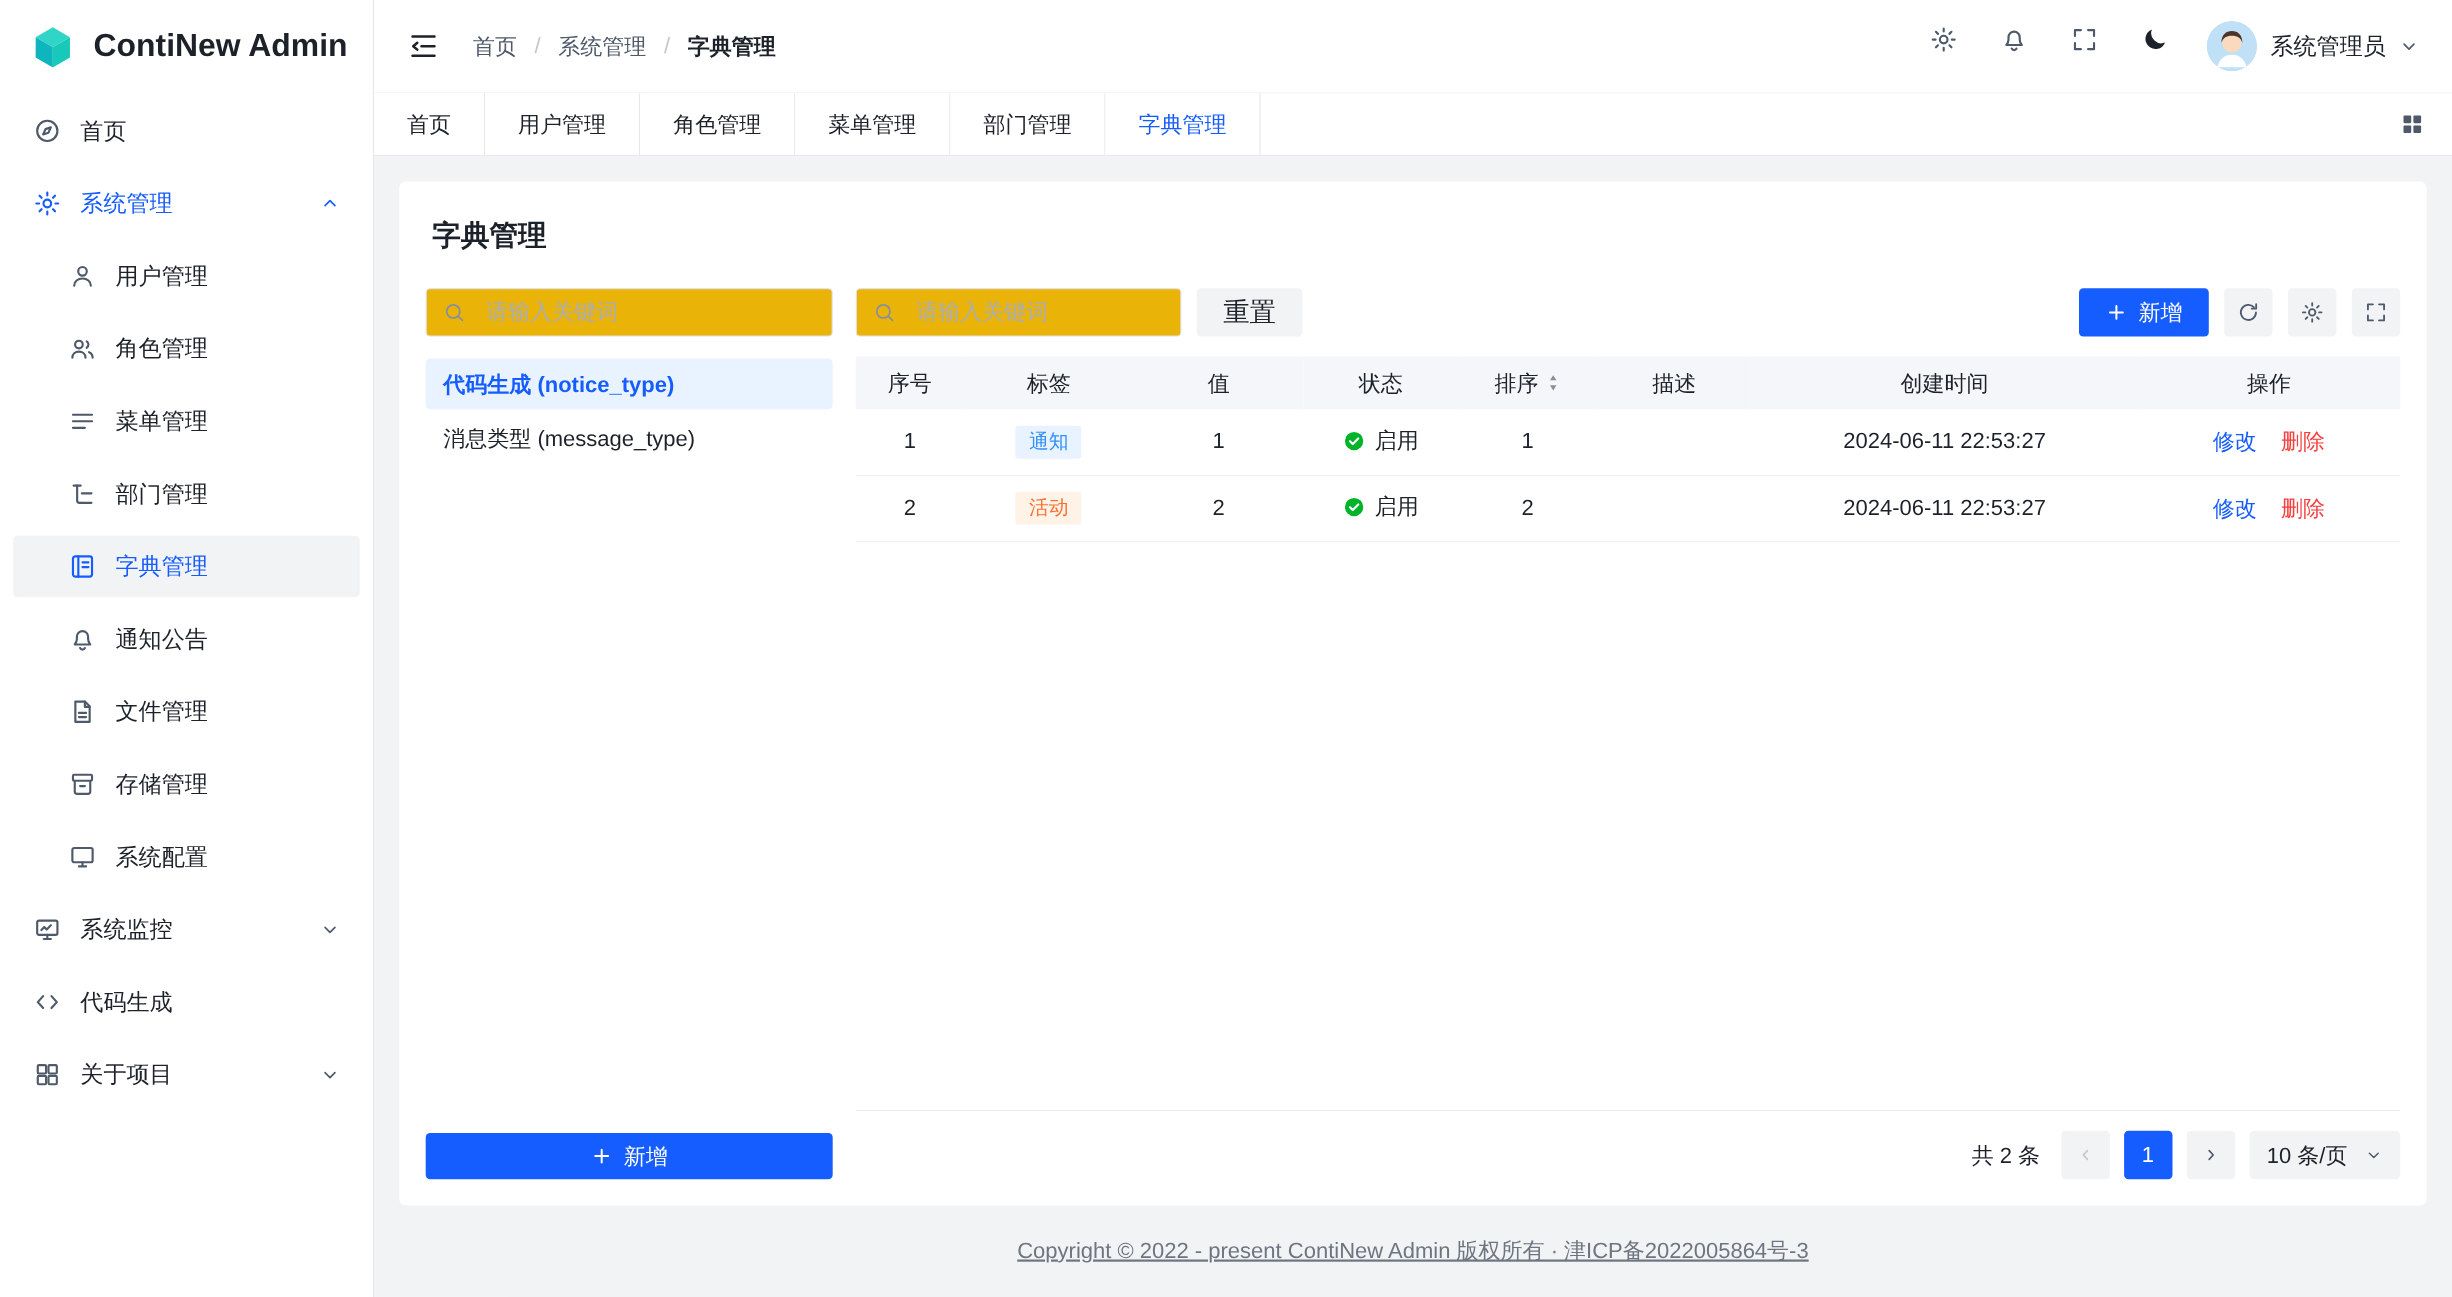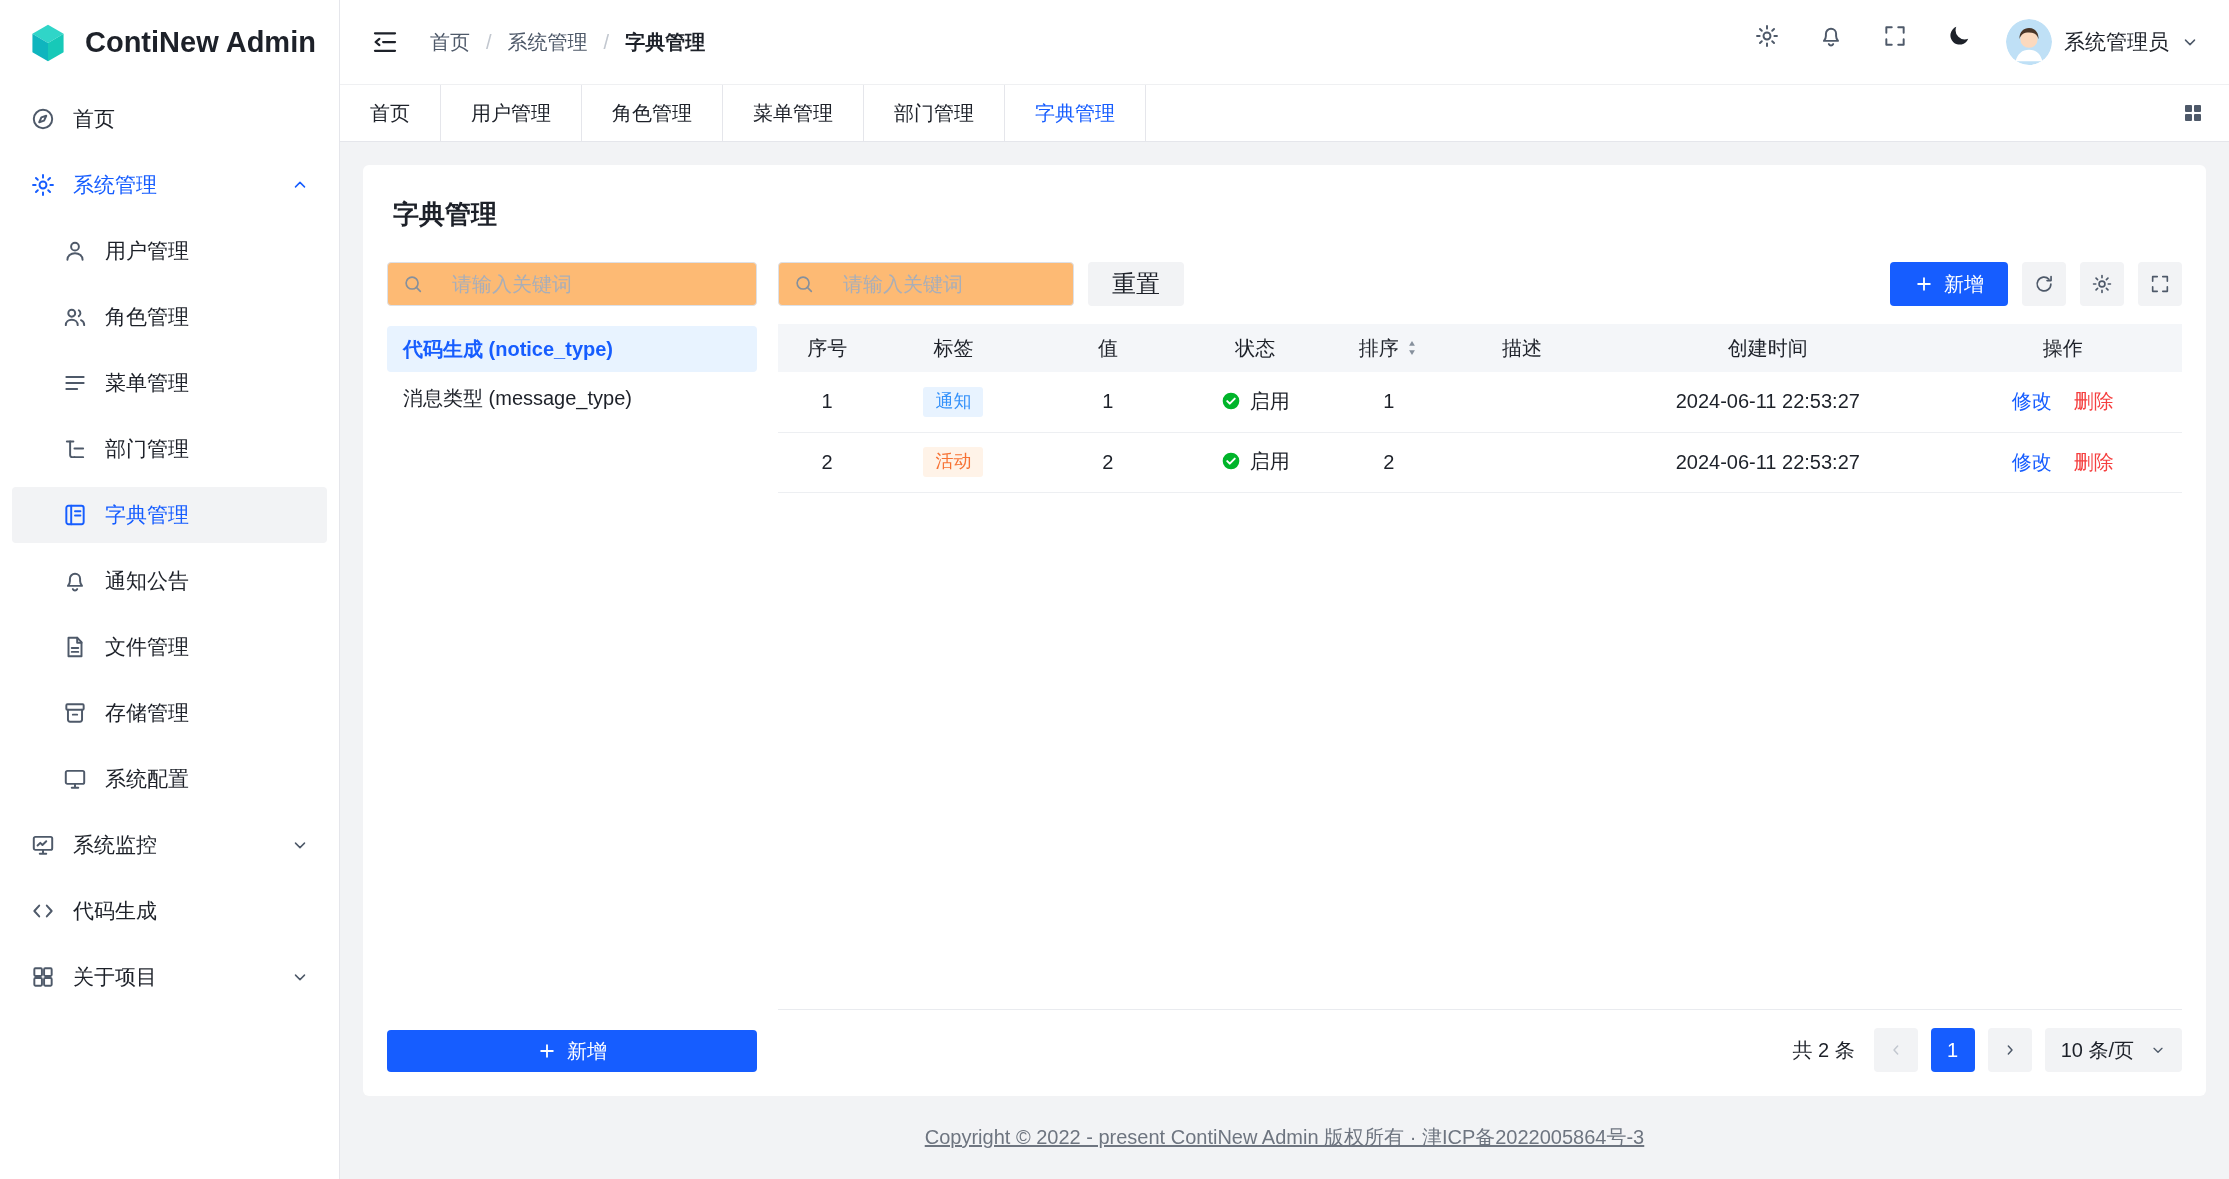--- a/index.html
+++ b/index.html
@@ -52,22 +52,22 @@
   .tab-grid { background:none; border:none; color:#4E5969; cursor:pointer; display:flex;
     align-items:center; padding:0 24px; }
 
   
   .content { flex:1; background:#F2F3F5; display:flex; flex-direction:column; padding:23px 23px 0; min-height:0; }
   .card { background:#fff; border-radius:6px; padding:24px 24px 24px; height:931px; display:flex; flex-direction:column; }
   .page-title { font-size:26px; font-weight:700; color:#1D2129; margin:8px 0 30px 6px; }
   .panels { flex:1; display:flex; gap:21px; min-height:0; }
 
   .left-panel { width:370px; min-width:370px; display:flex; flex-direction:column; }
-  .search-box { height:44px; border:1px solid #DDE0E6; border-radius:4px; background:#fdba74;
-    display:flex; align-items:center; gap:28px; padding:0 14px; }
+  .search-box { height:44px; border:1px solid #DDE0E6; border-radius:4px; background:#eab308;
+    display:flex; align-items:center; gap:18px; padding:0 14px; }
   .search-box svg { color:#86909C; flex:none; }
   .search-box input { border:none; outline:none; flex:1; font-size:20px; color:#1D2129;
     font-family:inherit; background:transparent; min-width:0; }
   .search-box input::placeholder { color:#A9AEB8; }
   .dict-list { flex:1; margin-top:20px; }
   .dict-item { height:46px; display:flex; align-items:center; padding:0 16px; border-radius:4px;
     font-size:20px; color:#1D2129; cursor:pointer; margin-bottom:3px; }
   .dict-item.active { background:#E8F3FF; color:#165DFF; font-weight:700; }
 
   .btn-primary { background:#165DFF; color:#fff; border:none; border-radius:4px; height:44px;

